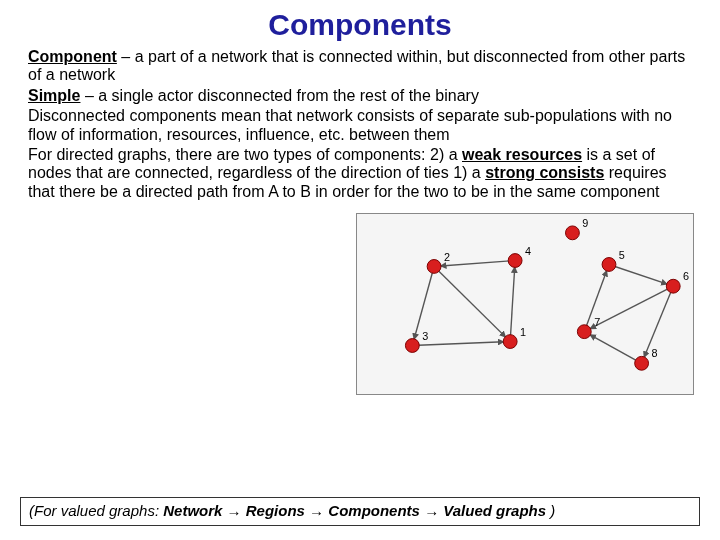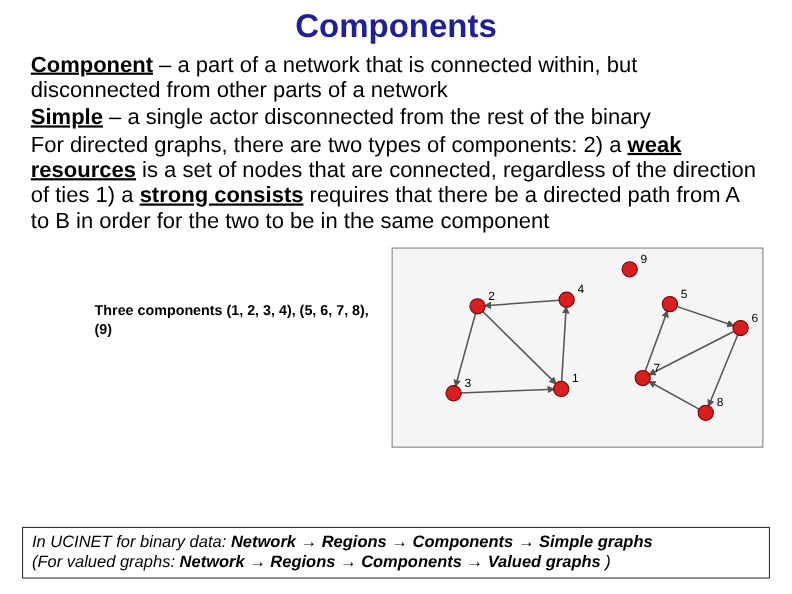--- a/index.html
+++ b/index.html
@@ -15,21 +15,21 @@
   }
   .title {
     text-align: center;
     font-size: 30px;
     font-weight: bold;
     color: #1f1f9c;
     padding: 8px 0 6px 0;
   }
   .body-text {
     padding: 0 28px 0 28px;
-    font-size: 20px;
+    font-size: 16px;
     line-height: 1.15;
   }
   .body-text p { margin: 0 0 2px 0; }
   .term { font-weight: bold; text-decoration: underline; }
   .ub { font-weight: bold; text-decoration: underline; }
   .midrow {
     display: flex;
     padding: 10px 26px 0 26px;
     align-items: flex-start;
     gap: 10px;
@@ -69,28 +69,28 @@
 
 <div class="title">Components</div>
 
 <div class="body-text">
   <p>
     <span class="term">Component</span><span> – a part of a network that is connected within, but disconnected from other parts of a network</span>
   </p>
   <p>
     <span class="term">Simple</span><span> – a single actor disconnected from the rest of the binary</span>
   </p>
+  <p>Disconnected components mean that network consists of separate sub-populations with no flow of information, resources, influence, etc. between them</p>
   <p>
     <span>For directed graphs, there are two types of components: 2) a </span><span class="ub">weak resources</span><span> is a set of nodes that are connected, regardless of the direction of ties 1) a </span><span class="ub">strong consists</span><span> requires that there be a directed path from A to B in order for the two to be in the same component</span>
   </p>
 </div>
 
 <div class="midrow">
   <div class="caption">
-    <div>Three components (1, 2, 3, 4), (5, 6, 7, 8), (9)</div>
   </div>
   <div class="diagram">
     <svg viewBox="0 0 340 180" id="graph-svg">
       <defs>
         <marker id="arrow" viewBox="0 0 10 10" refX="18" refY="5" markerWidth="5" markerHeight="5" orient="auto-start-reverse">
           <path d="M 0 0 L 10 5 L 0 10 z" fill="#555"></path>
         </marker>
       </defs>
       <g id="edges" stroke="#555" stroke-width="1.4" fill="none">
           <line x1="160" y1="46" x2="78" y2="52" marker-end="url(#arrow)"></line>
@@ -123,18 +123,15 @@
           <text x="298" y="144" font-size="11" fill="#000">8</text>
           <circle cx="218" cy="18" r="7" fill="#d81e1e" stroke="#7a0000"></circle>
           <text x="228" y="12" font-size="11" fill="#000">9</text>
         </g>
     </svg>
   </div>
 </div>
 
 <div class="footer">
   <div>
-    <span>In UCINET for binary data: </span><span id="path1" class="nb">Network<span class="arrow"> → </span>Regions<span class="arrow"> → </span>Components<span class="arrow"> → </span>Simple graphs</span>
-  </div>
-  <div>
     <span>(For valued graphs: </span><span id="path2" class="nb">Network<span class="arrow"> → </span>Regions<span class="arrow"> → </span>Components<span class="arrow"> → </span>Valued graphs</span><span> )</span>
   </div>
 </div>
 
 </body></html>

